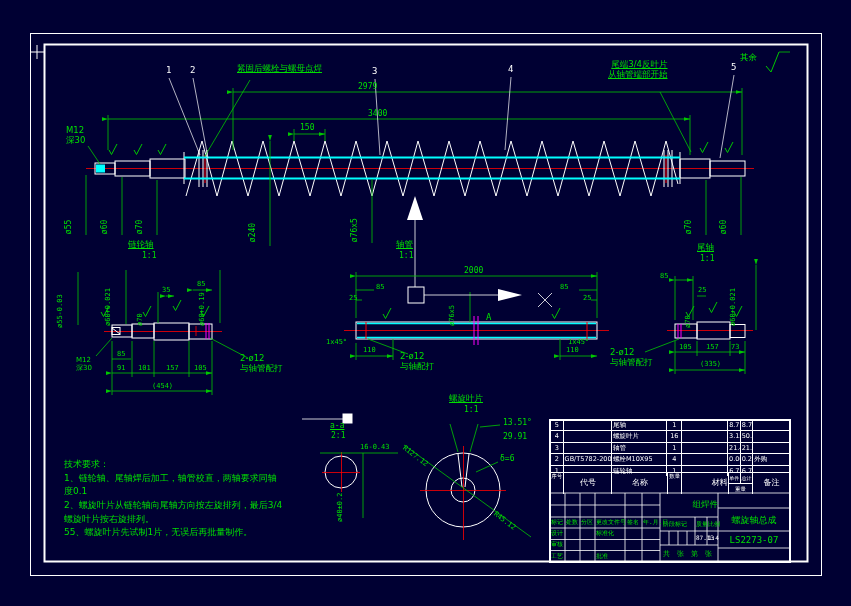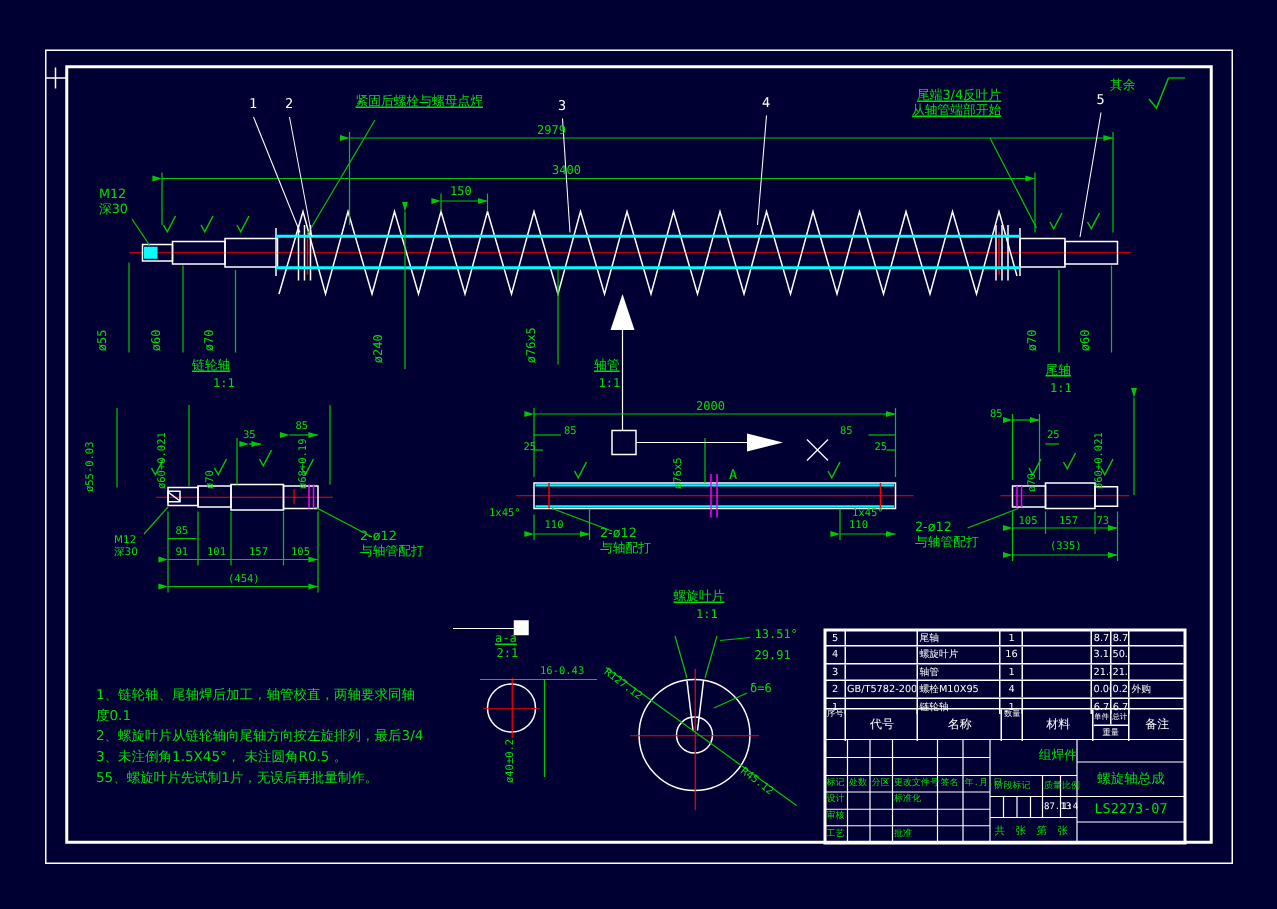--- a/index.html
+++ b/index.html
@@ -351,21 +351,21 @@
 <span class="t rotd s7" style="left:497px;top:510px">R45.12</span>
 <span class="t" style="left:500px;top:454px">δ=6</span>
 
 <span class="t u" style="left:330px;top:421px">a-a</span>
 <span class="t" style="left:331px;top:431px">2:1</span>
 <span class="t s7" style="left:360px;top:443px">16-0.43</span>
 <span class="t rot s7" style="left:344px;top:514px">ø40±0.2</span>
 
 <div class="t cn" style="left:64px;top:431px;width:258px;line-height:13.6px;font-size:9px">
   
-<div>1、链轮轴、尾轴焊后加工，轴管校直，两轴要求同轴</div><div>度0.1</div><div>2、螺旋叶片从链轮轴向尾轴方向按左旋排列，最后3/4</div><div>3、未注倒角1.5X45°， 未注圆角R0.5 。</div><div>55、螺旋叶片先试制1片，无误后再批量制作。</div></div>
+<div>技术要求：</div><div>1、链轮轴、尾轴焊后加工，轴管校直，两轴要求同轴</div><div>度0.1</div><div>2、螺旋叶片从链轮轴向尾轴方向按左旋排列，最后3/4</div><div>螺旋叶片按右旋排列。</div><div>55、螺旋叶片先试制1片，无误后再批量制作。</div></div>
 
 <div class="tb" style="left:550px;top:420px;width:239px;height:52px">
 
     <div class="bomrow">
       <span class="bc c1">5</span>
       <span class="bc c2"></span>
       <span class="bc c3">尾轴</span>
       <span class="bc c4">1</span>
       <span class="bc c5"></span>
       <span class="bc c6">8.7</span>
@@ -416,21 +416,21 @@
       <span class="bc c7">6.7</span>
       <span class="bc c8"></span>
     </div>
   </div>
 
 <div class="tb" style="left:550px;top:472px;width:239px;height:21px;border-top:1px solid #fff;display:flex">
   <span class="bc hd" style="width:12px;font-size:5.5px;line-height:1.2;text-align:center;white-space:normal">序号</span>
   <span class="bc hd" style="width:48px;text-align:center;line-height:20px">代号</span>
   <span class="bc hd" style="width:55px;text-align:center;line-height:20px">名称</span>
   <span class="bc hd" style="width:13px;font-size:5.5px;line-height:1.2;text-align:center;white-space:normal">数量</span>
-  <span class="bc hd" style="width:46px;text-align:center;line-height:20px">材料</span>
+  <span class="bc hd" style="width:46px;text-align:right;line-height:20px">材料</span>
   <span class="bc" style="width:24px;padding:0;display:flex;flex-direction:column">
     <span style="display:flex;border-bottom:1px solid #fff;height:10px">
       <span style="width:12px;border-right:1px solid #fff;font-size:5px;text-align:center">单件</span>
       <span style="width:12px;font-size:5px;text-align:center">总计</span>
     </span>
     <span style="font-size:5.5px;text-align:center">重量</span>
   </span>
   <span class="bc hd" style="width:36px;text-align:center;line-height:20px">备注</span>
 </div>
 

